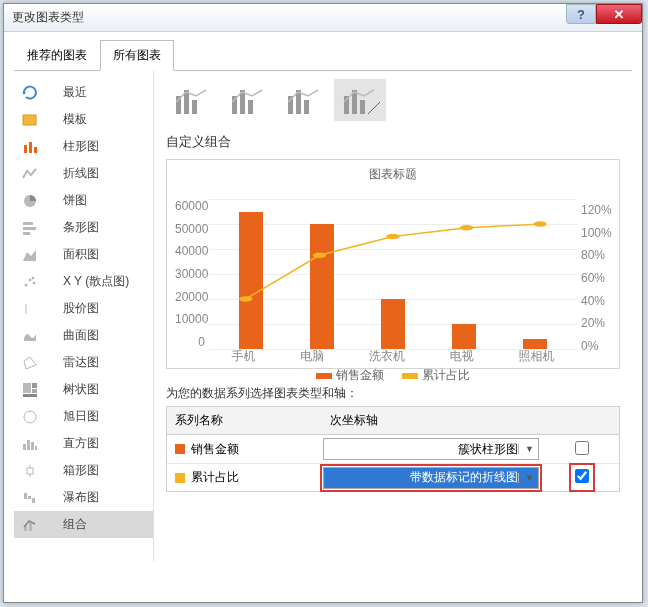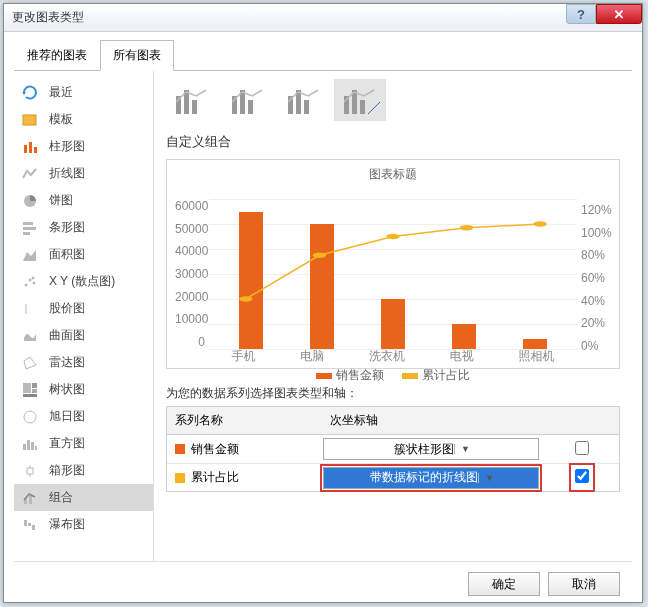--- a/index.html
+++ b/index.html
@@ -10,21 +10,21 @@
 .winbtns{position:absolute;right:0;top:0;display:flex}
 .winbtn{width:30px;height:20px;display:flex;align-items:center;justify-content:center;color:#fff;font-weight:bold;font-size:13px}
 .winbtn.help{background:linear-gradient(#d9e4f1,#b7cde8);color:#3a5a8a;border:1px solid #9bb;border-radius:0 0 0 3px}
 .winbtn.close{background:linear-gradient(#e67,#c8171e);border:1px solid #9a1313;border-radius:0 0 3px 0;width:46px}
 .inner{padding:8px 10px 10px}
 .tabs{display:flex;border-bottom:1px solid #bfbfbf}
 .tab{padding:6px 12px;border:1px solid transparent;margin-bottom:-1px;cursor:pointer}
 .tab.active{border:1px solid #bfbfbf;border-bottom:1px solid #fff;background:#fff}
 .body{display:flex;height:490px}
 .side{width:140px;border-right:1px solid #e0e0e0;padding-top:8px}
-.side-item{display:flex;align-items:center;gap:11px;padding:5px 8px;color:#444;cursor:pointer}
+.side-item{display:flex;align-items:center;gap:25px;padding:5px 8px;color:#444;cursor:pointer}
 .side-item.sel{background:#d9d9d9}
 .ico{width:16px;height:16px;display:inline-block}
 .main{flex:1;padding:8px 12px;overflow:hidden}
 .thumbs{display:flex;gap:4px;margin-bottom:12px}
 .thumb{width:52px;height:42px;border:1px solid transparent;display:flex;align-items:center;justify-content:center;cursor:pointer}
 .thumb.sel{background:#e4e4e4}
 .sec-title{font-size:13px;color:#333;margin:4px 0 8px}
 .chartbox{border:1px solid #d5d5d5;padding:6px 10px 4px;height:210px}
 .chart-title{text-align:center;color:#666;margin-bottom:16px}
 .plot{position:relative;height:150px;margin:0 32px}
@@ -38,21 +38,21 @@
 .legend{display:flex;justify-content:center;gap:18px;margin-top:18px;font-size:10px;color:#666}
 .lg{display:flex;align-items:center;gap:4px}
 .sw{width:16px;height:6px}
 .tbl-label{margin:16px 0 4px;color:#333}
 .grid-tbl{border:1px solid #cfcfcf}
 .grow{display:flex;align-items:center;min-height:28px}
 .ghead{background:#f3f3f3;border-bottom:1px solid #cfcfcf}
 .gc1{width:150px;padding:4px 8px;display:flex;align-items:center;gap:6px}
 .gc2{flex:1;padding:2px 6px}
 .gc3{width:74px;text-align:center}
-.sel-c{border:1px solid #a9a9a9;height:22px;display:flex;align-items:center;justify-content:center;padding:0 4px 0 6px;background:#fff;cursor:pointer}
+.sel-c{border:1px solid #a9a9a9;height:22px;display:flex;align-items:center;justify-content:flex-end;padding:0 4px 0 6px;background:#fff;cursor:pointer}
 .sel-c .arr{border-left:1px solid #bbb;padding-left:6px;color:#555;font-size:9px}
 .sel-c.blue{background:#2f79d4;color:#fff}
 .hl{outline:2px solid #d83a3a;outline-offset:1px}
 .chk{width:14px;height:14px}
 .btns{display:flex;justify-content:flex-end;gap:8px;padding:10px 12px;border-top:1px solid #e0e0e0}
 .btn{width:72px;height:24px;border:1px solid #adadad;background:linear-gradient(#fdfdfd,#e9e9e9);cursor:pointer}
 .ssw{width:10px;height:10px;display:inline-block}
 svg{overflow:visible}
 </style>
 </head>
@@ -179,35 +179,35 @@
             <span>直方图</span>
           </div>
           <div class="side-item">
             <span class="ico"><svg width="16" height="16">
                 <rect x="5" y="5" width="6" height="6" fill="none" stroke="#b9b9b9"></rect>
                 <line x1="8" y1="2" x2="8" y2="5" stroke="#b9b9b9"></line>
                 <line x1="8" y1="11" x2="8" y2="14" stroke="#b9b9b9"></line>
               </svg></span>
             <span>箱形图</span>
           </div>
+          <div class="side-item">
+            <span class="ico"><svg width="16" height="16">
+                <rect x="2" y="3" width="3" height="6" fill="#b9b9b9"></rect>
+                <rect x="6" y="6" width="3" height="3" fill="#b9b9b9"></rect>
+                <rect x="10" y="8" width="3" height="5" fill="#b9b9b9"></rect>
+              </svg></span>
+            <span>瀑布图</span>
+          </div>
           <div class="side-item sel">
             <span class="ico"><svg width="16" height="16">
                 <rect x="2" y="8" width="3" height="6" fill="#b9b9b9"></rect>
                 <rect x="7" y="5" width="3" height="9" fill="#b9b9b9"></rect>
                 <polyline points="2,10 7,4 13,7" fill="none" stroke="#888" stroke-width="1.5"></polyline>
               </svg></span>
             <span>组合</span>
-          </div>
-          <div class="side-item">
-            <span class="ico"><svg width="16" height="16">
-                <rect x="2" y="3" width="3" height="6" fill="#b9b9b9"></rect>
-                <rect x="6" y="6" width="3" height="3" fill="#b9b9b9"></rect>
-                <rect x="10" y="8" width="3" height="5" fill="#b9b9b9"></rect>
-              </svg></span>
-            <span>瀑布图</span>
           </div>
         </div>
       <div class="main">
         <div class="thumbs" id="thumbs">
             <div class="thumb">
               <svg width="44" height="36">
                 <rect x="6" y="14" width="5" height="18" fill="#999"></rect>
                 <rect x="14" y="8" width="5" height="24" fill="#999"></rect>
                 <rect x="22" y="18" width="5" height="14" fill="#999"></rect>
                 <polyline points="6,20 16,10 26,14 36,8" fill="none" stroke="#bbb" stroke-width="1.5"></polyline>
@@ -334,18 +334,14 @@
                     <span>带数据标记的折线图</span>
                     <span class="arr">▼</span>
                   </div>
                 </div>
     <div class="gc3"><span class="hl" style="display:inline-block;padding:3px"><input type="checkbox" class="chk" checked="" style=""></span></div>
               </div>
             </div>
         </div>
       </div>
     </div>
-    <div class="btns">
-      <button class="btn">确定</button>
-      <button class="btn">取消</button>
-    </div>
   </div>
 </div>
 
 </body></html>

